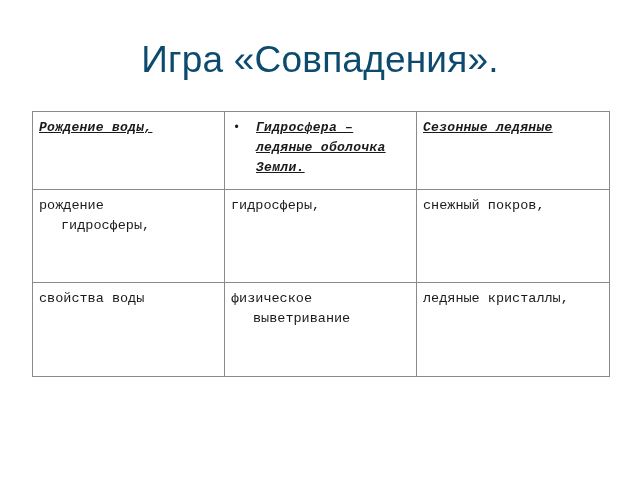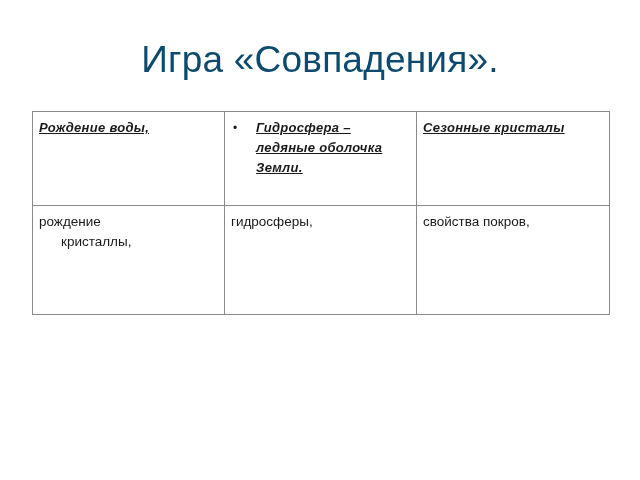--- a/index.html
+++ b/index.html
@@ -30,22 +30,22 @@
       position: absolute;
       left: 32px;
       top: 111px;
       border-collapse: collapse;
       table-layout: fixed;
       width: 577px;
     }
     .match-table td {
       border: 1.5px solid #8a8a8a;
       vertical-align: top;
-      padding: 6px 6px 16px 6px;
-      font-family: Liberation Sans, sans-serif;
+      padding: 6px 6px 0 6px;
+      font-family: Liberation Mono, monospace;
       font-size: 13.5px;
       color: #1a1a1a;
       line-height: 20px;
       overflow: hidden;
     }
     .match-table col.c1 { width: 192px; }
     .match-table col.c2 { width: 192px; }
     .match-table col.c3 { width: 193px; }
     .row-h0 td { height: 71px; }
     .row-h1 td { height: 49px; }
@@ -93,24 +93,31 @@
     <td>
       <span class="hdr">Рождение воды,</span>
     </td>
     <td>
       <div class="bullet-wrap">
         <span class="bullet">•</span>
         <span class="hdr">Гидросфера – ледяные оболочка Земли.</span>
       </div>
     </td>
     <td>
-      <span class="hdr">Сезонные кристалы</span>
+      <span class="hdr">Сезонные ледяные</span>
     </td>
   </tr>
   <tr class="row-h2">
     <td>
-          <span class="hanging" style="width:110px;">рождение кристаллы,</span>
+          <span class="hanging" style="width:110px;">рождение гидросферы,</span>
         </td>
     <td><span>гидросферы,</span></td>
-    <td><span>свойства покров,</span></td>
+    <td><span>снежный покров,</span></td>
+  </tr>
+  <tr class="row-h3">
+    <td><span>свойства воды</span></td>
+    <td>
+          <span class="hanging" style="width:120px;">физическое выветривание</span>
+        </td>
+    <td><span>ледяные кристаллы,</span></td>
   </tr>
 </tbody>
   </table>
 
 </body></html>

